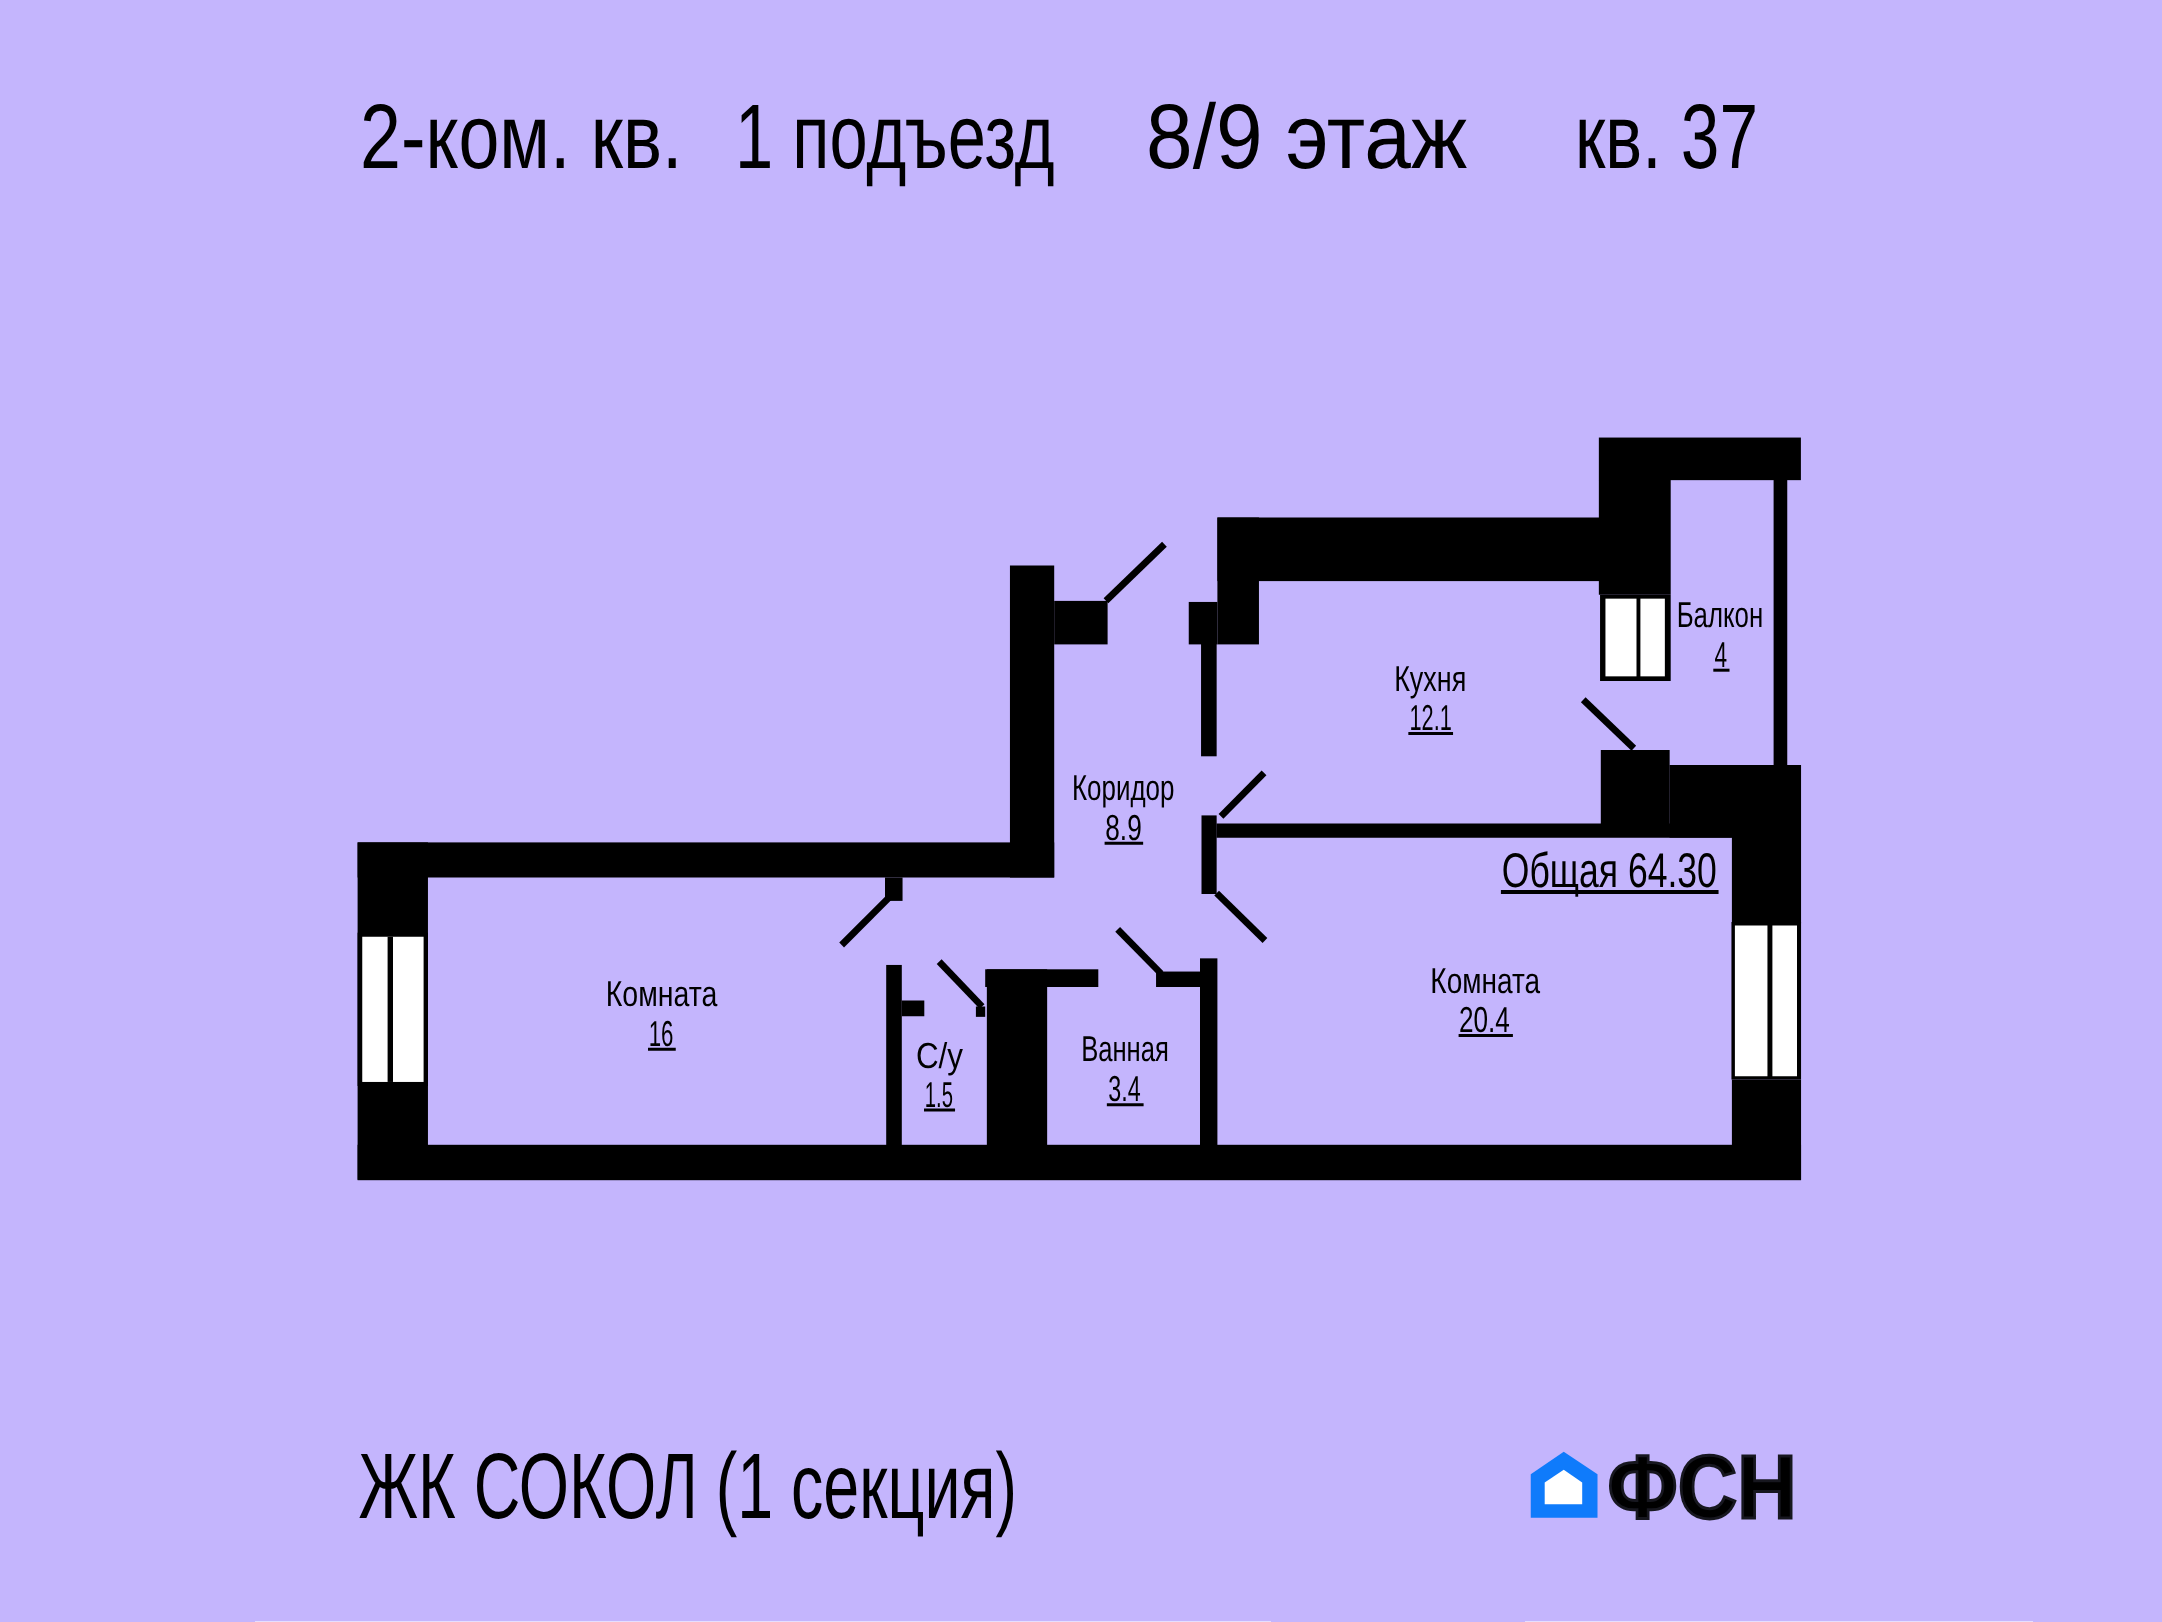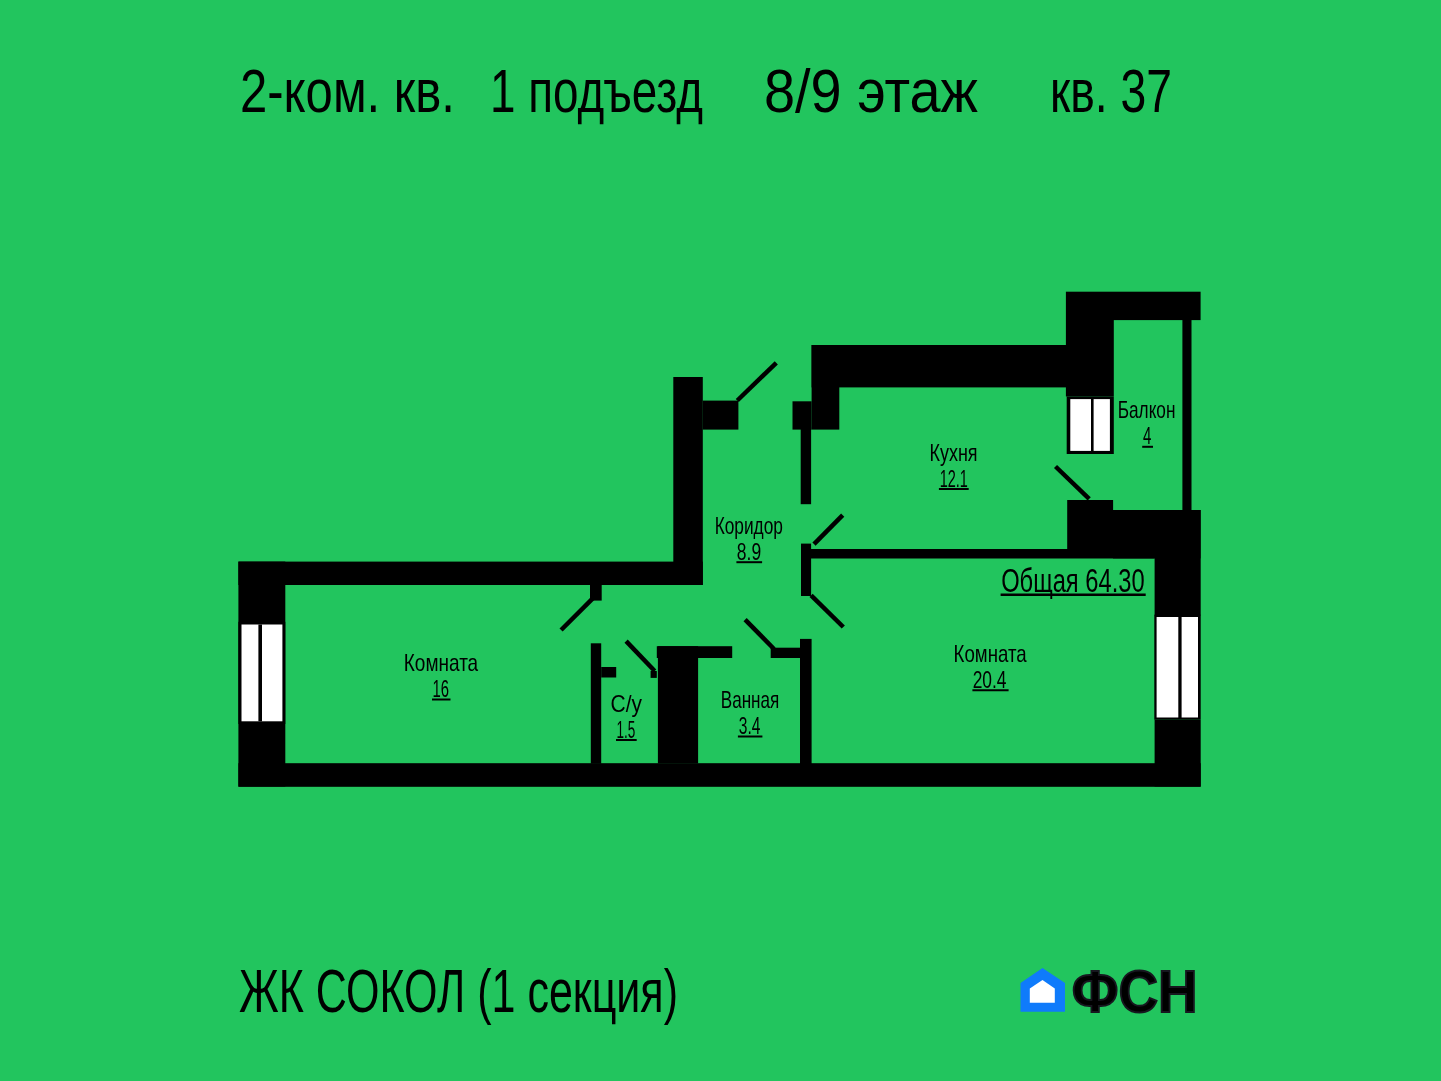--- a/index.html
+++ b/index.html
@@ -1,16 +1,16 @@
 <!DOCTYPE html>
 <html><head>
 <meta charset="utf-8">
 <style>
   html,body{margin:0;padding:0;background:#fff;}
-  .page{position:relative;width:1441px;height:1081px;background:#22c55e;overflow:hidden;}
+  .page{position:relative;width:1441px;height:1081px;background:#c4b5fd;overflow:hidden;}
   svg{position:absolute;left:0;top:0;}
   text{font-family:"Liberation Sans",sans-serif;fill:#000;}
 </style>
 </head>
 <body>
 <div class="page">
 <svg width="1441" height="1081" viewBox="0 0 1441 1081">
 
   <g>
     <text x="240" y="112" font-size="61" textLength="215" lengthAdjust="spacingAndGlyphs">2-ком. кв.</text>

